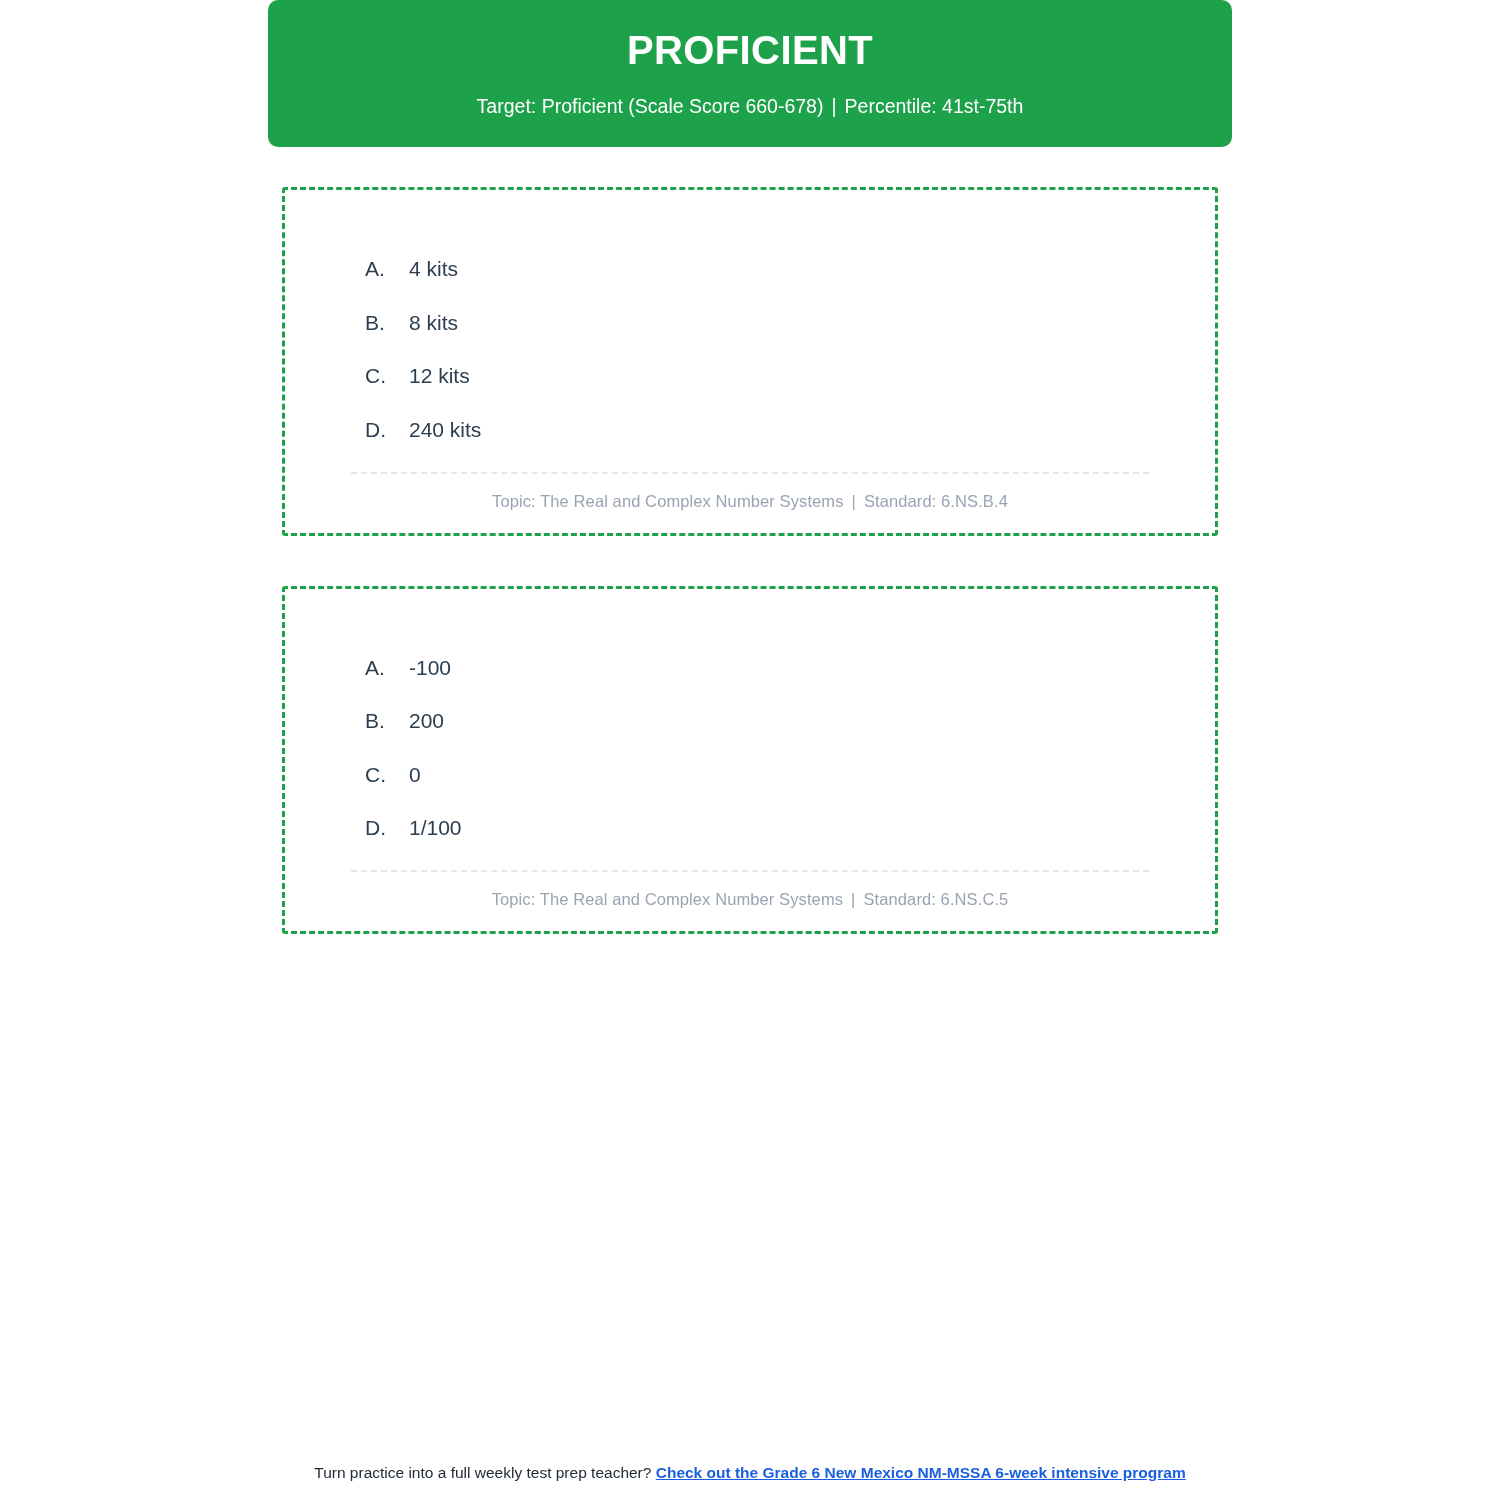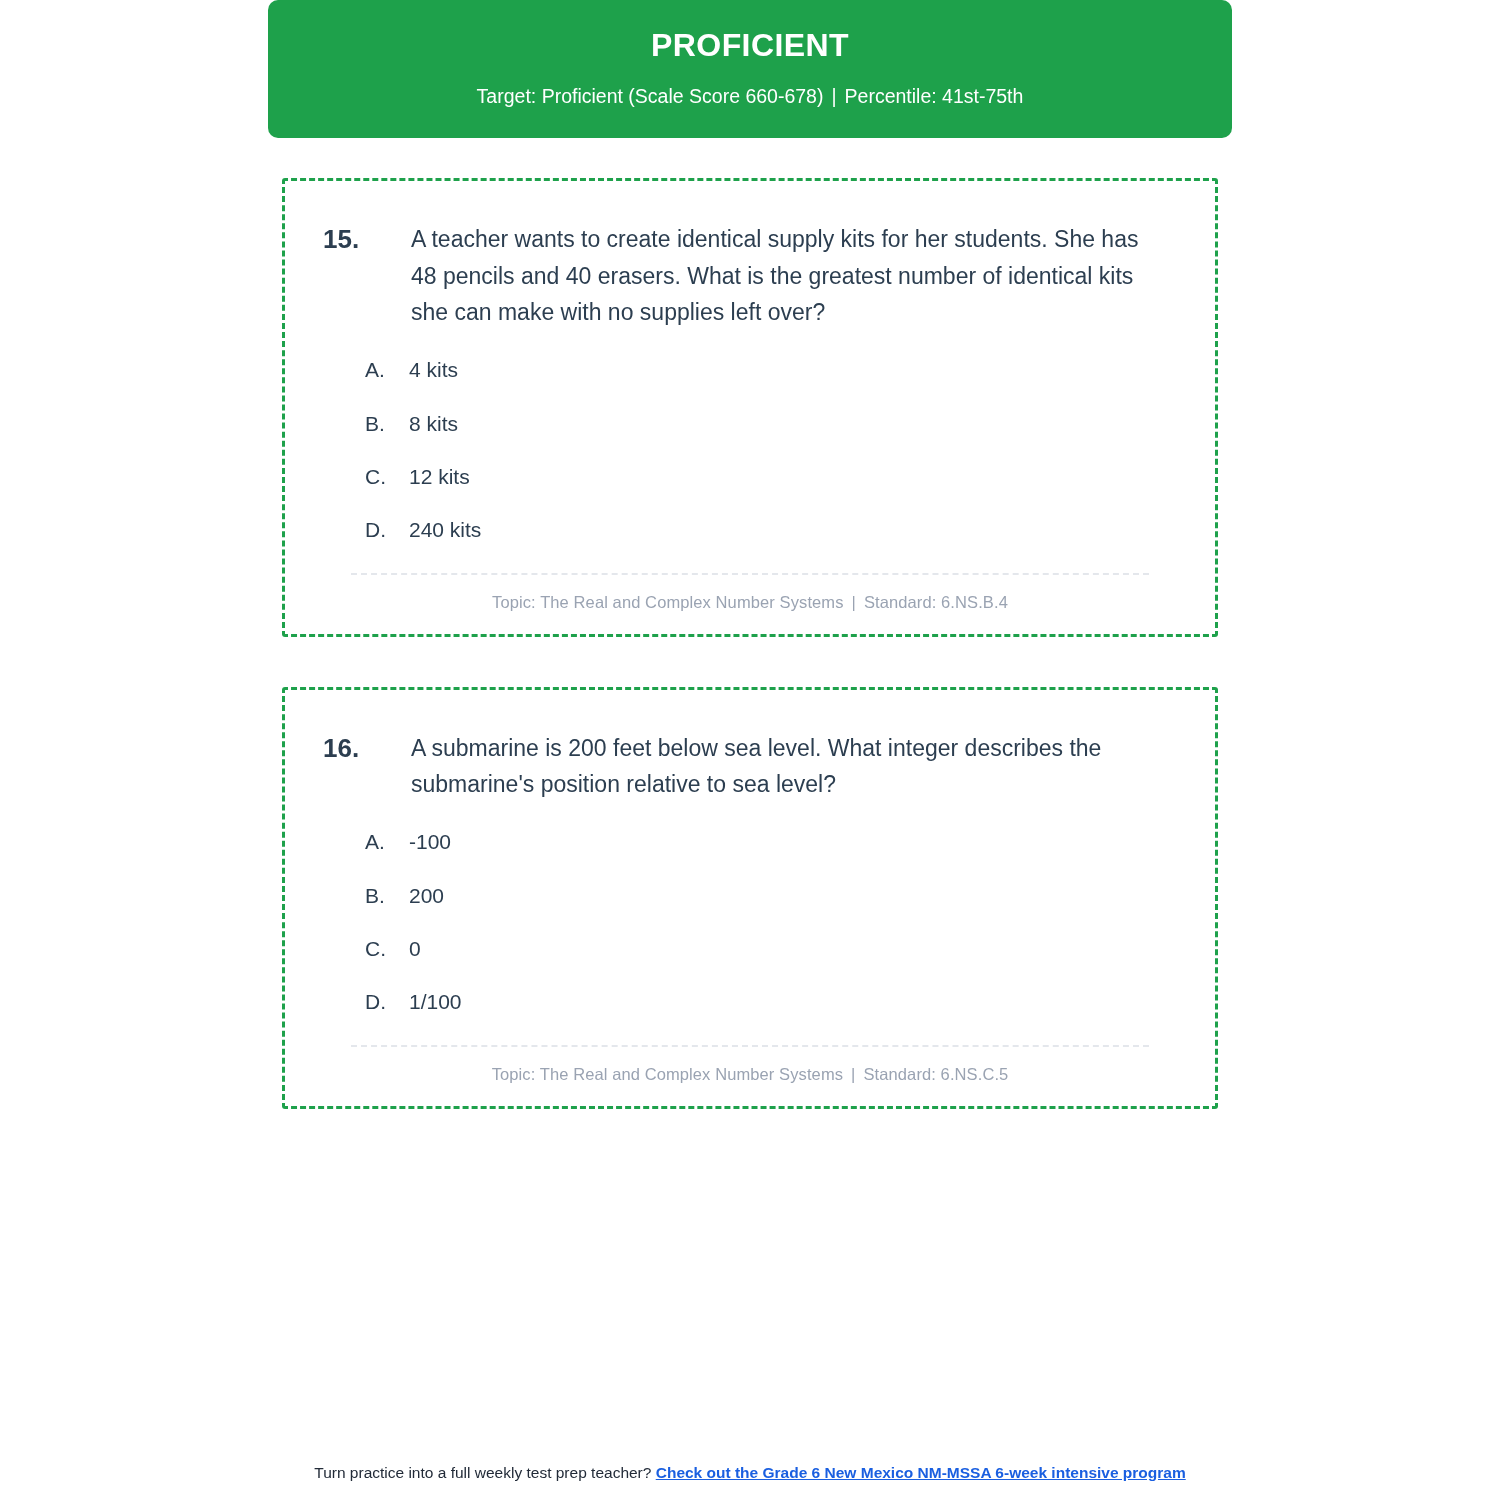--- a/index.html
+++ b/index.html
@@ -28,21 +28,21 @@
     margin: 0 268px 0 268px;
     width: 964px;
     box-sizing: border-box;
     background: #1ea14b;
     border-radius: 10px;
     padding: 26px 20px 28px 20px;
     text-align: center;
     color: #ffffff;
   }
   .banner-title {
-    font-size: 32px;
+    font-size: 40px;
     font-weight: bold;
     letter-spacing: 0.4px;
     line-height: 1.2;
     margin-bottom: 14px;
   }
   .banner-sub {
     font-size: 19.5px;
     font-weight: normal;
     line-height: 1.3;
     margin-top: 20px;
@@ -151,24 +151,20 @@
   <div class="banner">
     <div class="banner-title">PROFICIENT</div>
     <div class="banner-sub">
       <span>Target: Proficient (Scale Score 660-678)</span><span class="banner-sep">|</span><span>Percentile: 41st-75th</span>
     </div>
   </div>
 
   <div class="questions">
 
     <div class="qblock">
-      <div class="qhead">
-        <div class="qnum">15.</div>
-        <div class="qtext">A teacher wants to create identical supply kits for her students. She has 48 pencils and 40 erasers. What is the greatest number of identical kits she can make with no supplies left over?</div>
-      </div>
       <div class="options">
         <div class="option">
           <span class="opt-letter">A.</span>
           <span class="opt-text">4 kits</span>
         </div>
         <div class="option">
           <span class="opt-letter">B.</span>
           <span class="opt-text">8 kits</span>
         </div>
         <div class="option">
@@ -180,24 +176,20 @@
           <span class="opt-text">240 kits</span>
         </div>
       </div>
       <hr class="meta-sep">
       <div class="meta">
         <span>Topic: The Real and Complex Number Systems</span><span class="pipe">|</span><span>Standard: 6.NS.B.4</span>
       </div>
     </div>
 
     <div class="qblock">
-      <div class="qhead">
-        <div class="qnum">16.</div>
-        <div class="qtext">A submarine is 200 feet below sea level. What integer describes the submarine's position relative to sea level?</div>
-      </div>
       <div class="options">
         <div class="option">
           <span class="opt-letter">A.</span>
           <span class="opt-text">-100</span>
         </div>
         <div class="option">
           <span class="opt-letter">B.</span>
           <span class="opt-text">200</span>
         </div>
         <div class="option">

